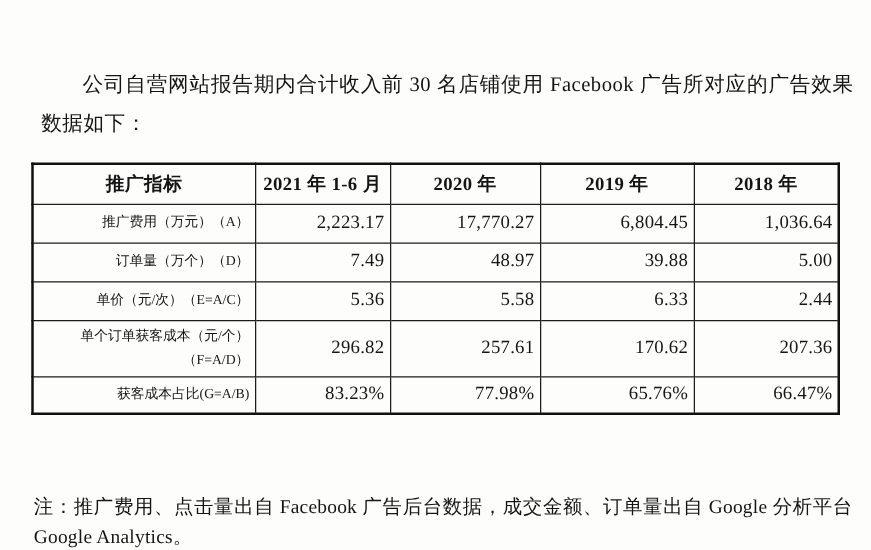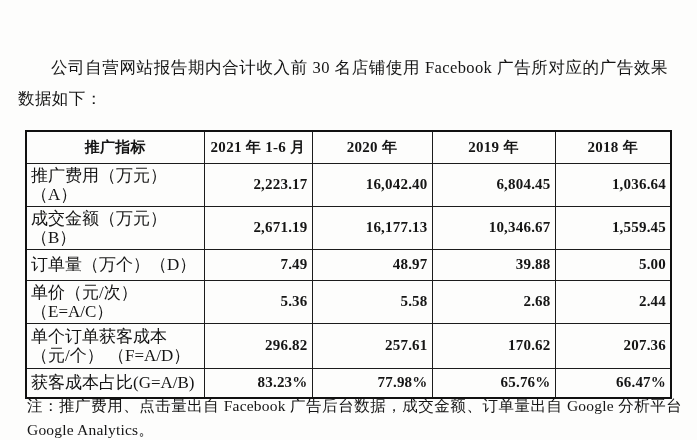--- a/index.html
+++ b/index.html
@@ -17,21 +17,21 @@
   }
   .section-title {
     position: absolute;
     left: 70px; top: 8px;
     font-size: 16px;
     letter-spacing: 0.3px;
     white-space: nowrap;
   }
   .intro-para {
     position: absolute;
-    left: 18px; top: 52px;
+    left: 33px; top: 52px;
     width: 650px;
     font-size: 16.5px;
     line-height: 31px;
     text-indent: 2em;
     text-align: justify;
     letter-spacing: 0.4px;
   }
   table.ad-table {
     position: absolute;
     left: 25px; top: 130px;
@@ -51,31 +51,30 @@
   table.ad-table tbody tr { height: 31px; }
   table.ad-table tbody tr.tall { height: 45px; }
   table.ad-table tbody tr.last { height: 30px; }
   th.head-cell {
     font-weight: bold;
     text-align: center;
     font-size: 15px;
     letter-spacing: 0.3px;
   }
   td.label-cell {
-    text-align: left;
-    font-size: 17px;
+    text-align: right;
+    font-size: 11px;
     line-height: 19px;
     padding-left: 2px; padding-right: 2px;
   }
   td.num-cell {
     text-align: right;
     padding-right: 13px;
     font-size: 15px;
     letter-spacing: 0.2px;
-    font-weight: bold;
   }
   .footnote {
     position: absolute;
     left: 27px; top: 394px;
     width: 655px;
     font-size: 15.5px;
     line-height: 24px;
     text-align: justify;
     letter-spacing: 0.2px;
   }
@@ -102,43 +101,36 @@
         <th class="head-cell">2021 年 1-6 月</th>
         <th class="head-cell">2020 年</th>
         <th class="head-cell">2019 年</th>
         <th class="head-cell">2018 年</th>
       </tr>
     </thead>
     <tbody>
       <tr>
         <td class="label-cell">推广费用（万元）（A）</td>
         <td class="num-cell">2,223.17</td>
-        <td class="num-cell">16,042.40</td>
+        <td class="num-cell">17,770.27</td>
         <td class="num-cell">6,804.45</td>
         <td class="num-cell">1,036.64</td>
-      </tr>
-      <tr>
-        <td class="label-cell">成交金额（万元）（B）</td>
-        <td class="num-cell">2,671.19</td>
-        <td class="num-cell">16,177.13</td>
-        <td class="num-cell">10,346.67</td>
-        <td class="num-cell">1,559.45</td>
       </tr>
       <tr>
         <td class="label-cell">订单量（万个）（D）</td>
         <td class="num-cell">7.49</td>
         <td class="num-cell">48.97</td>
         <td class="num-cell">39.88</td>
         <td class="num-cell">5.00</td>
       </tr>
       <tr>
         <td class="label-cell">单价（元/次）（E=A/C）</td>
         <td class="num-cell">5.36</td>
         <td class="num-cell">5.58</td>
-        <td class="num-cell">2.68</td>
+        <td class="num-cell">6.33</td>
         <td class="num-cell">2.44</td>
       </tr>
       <tr class="tall">
         <td class="label-cell">单个订单获客成本（元/个） （F=A/D）</td>
         <td class="num-cell">296.82</td>
         <td class="num-cell">257.61</td>
         <td class="num-cell">170.62</td>
         <td class="num-cell">207.36</td>
       </tr>
       <tr class="last">

